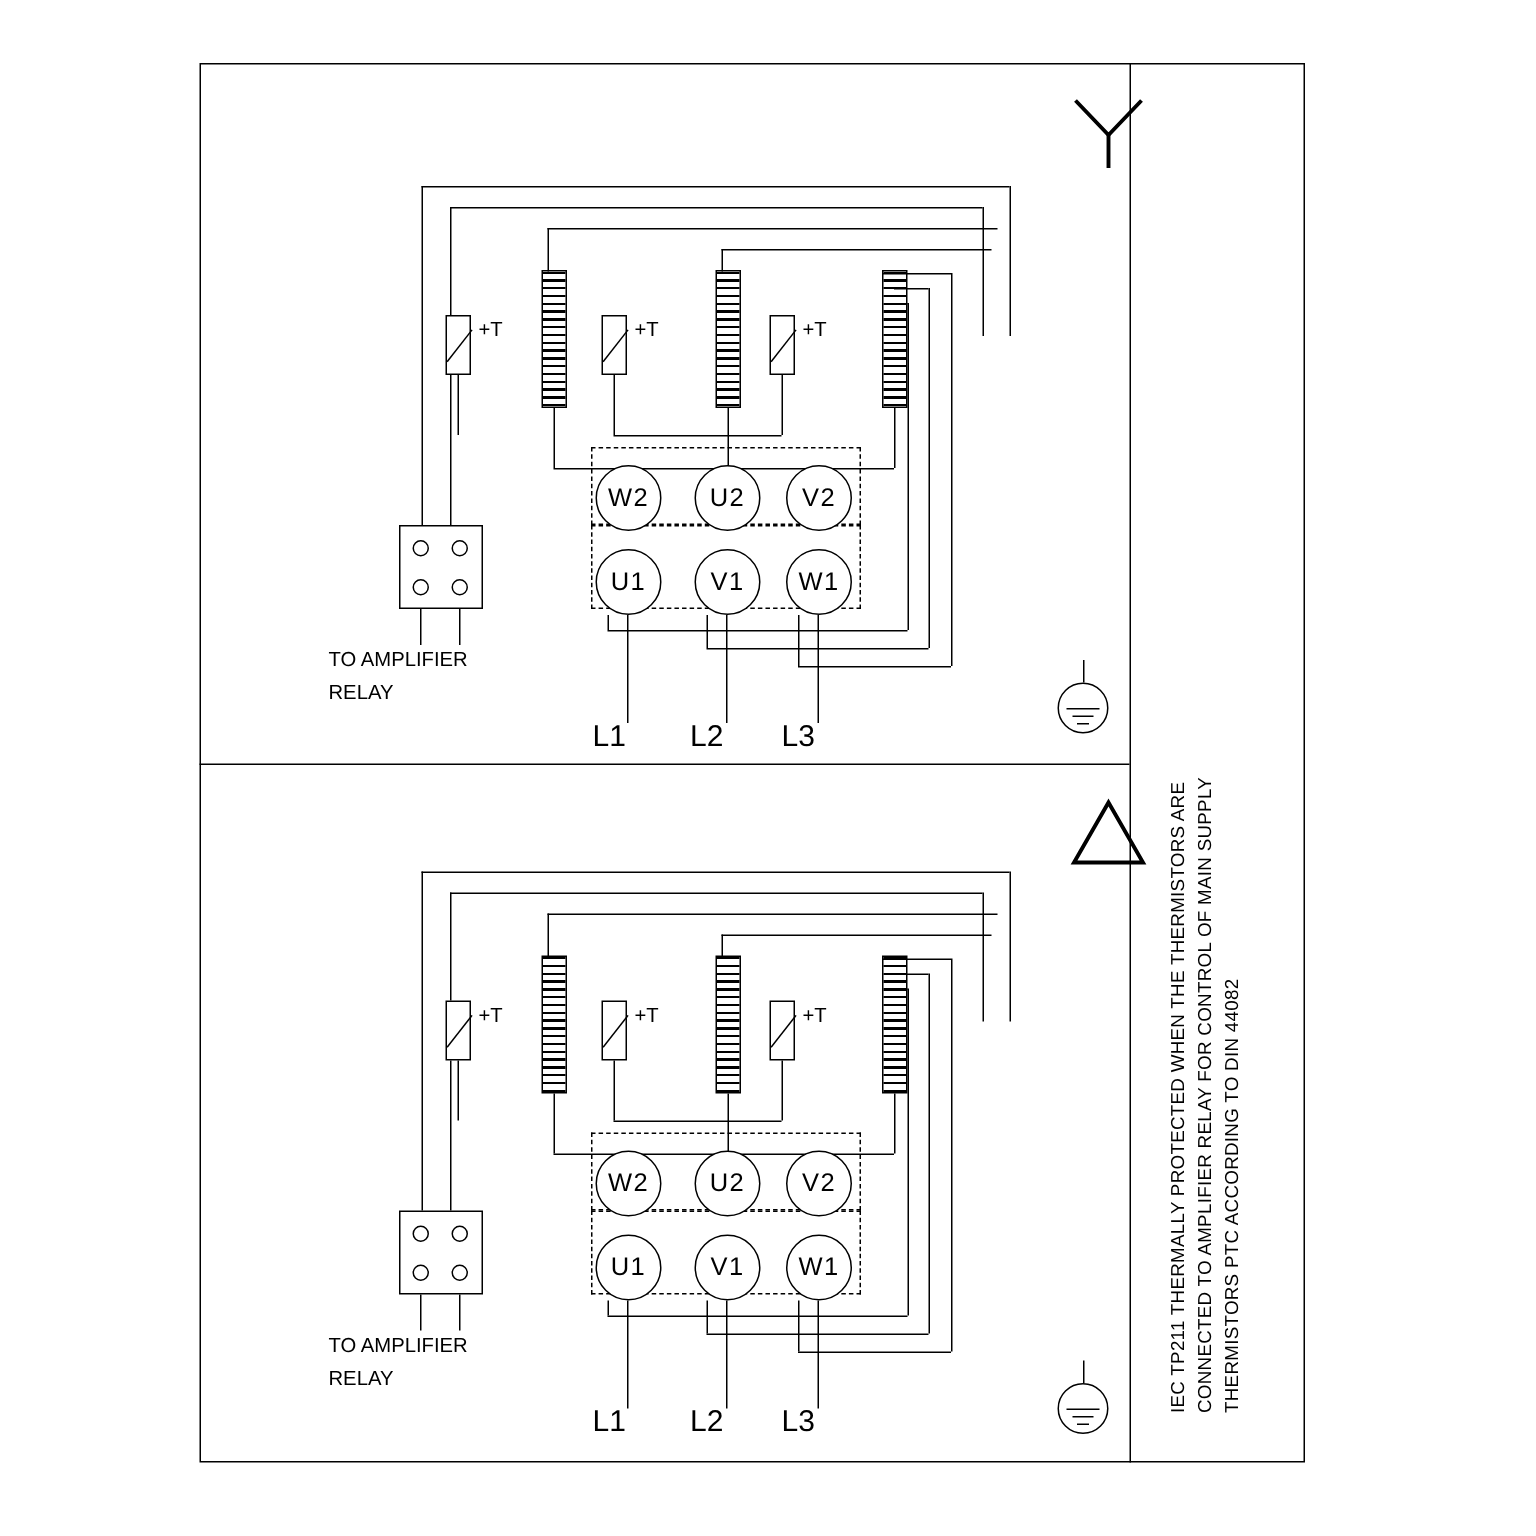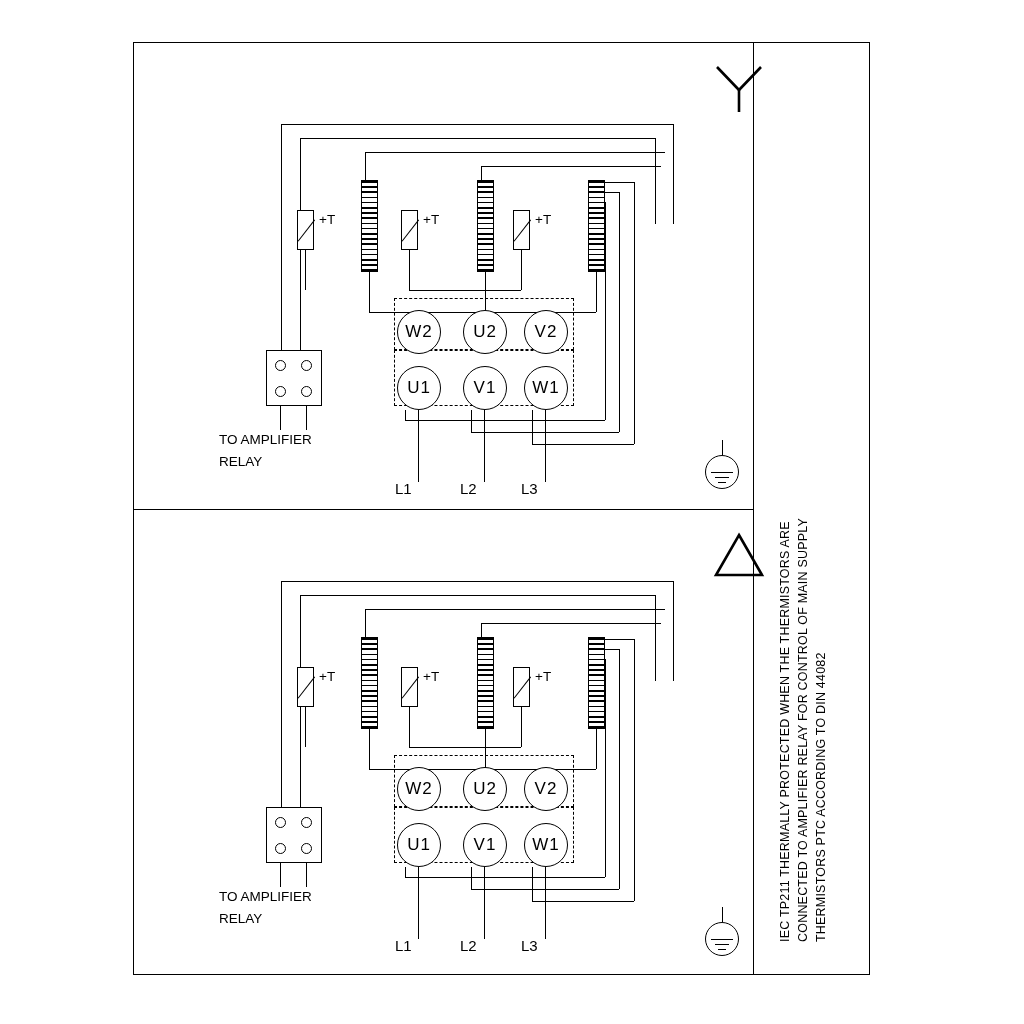--- a/index.html
+++ b/index.html
@@ -168,21 +168,21 @@
     background: #fff;
   }
 
   .lbl {
     position: absolute;
     font-size: 13.5px;
     white-space: nowrap;
   }
   .lbl-big {
     position: absolute;
-    font-size: 15px;
+    font-size: 20px;
     white-space: nowrap;
   }
 
   
   .sym { position: absolute; }
 
   
   .earth-circle {
     position: absolute;
     width: 34px;

